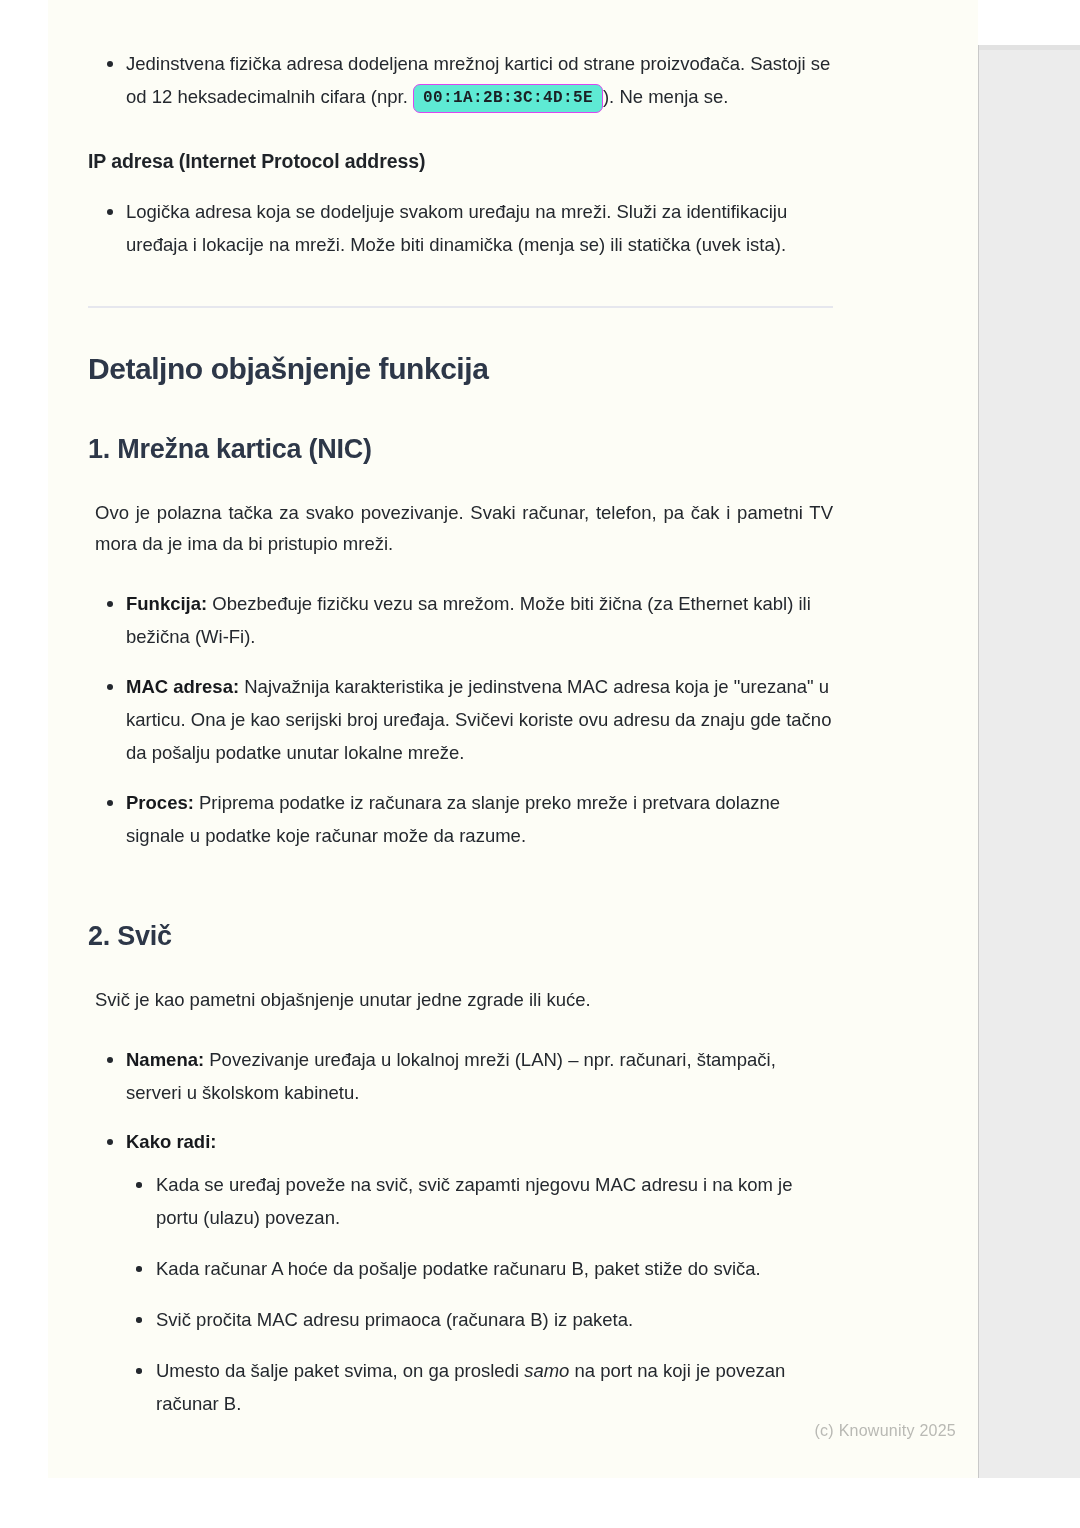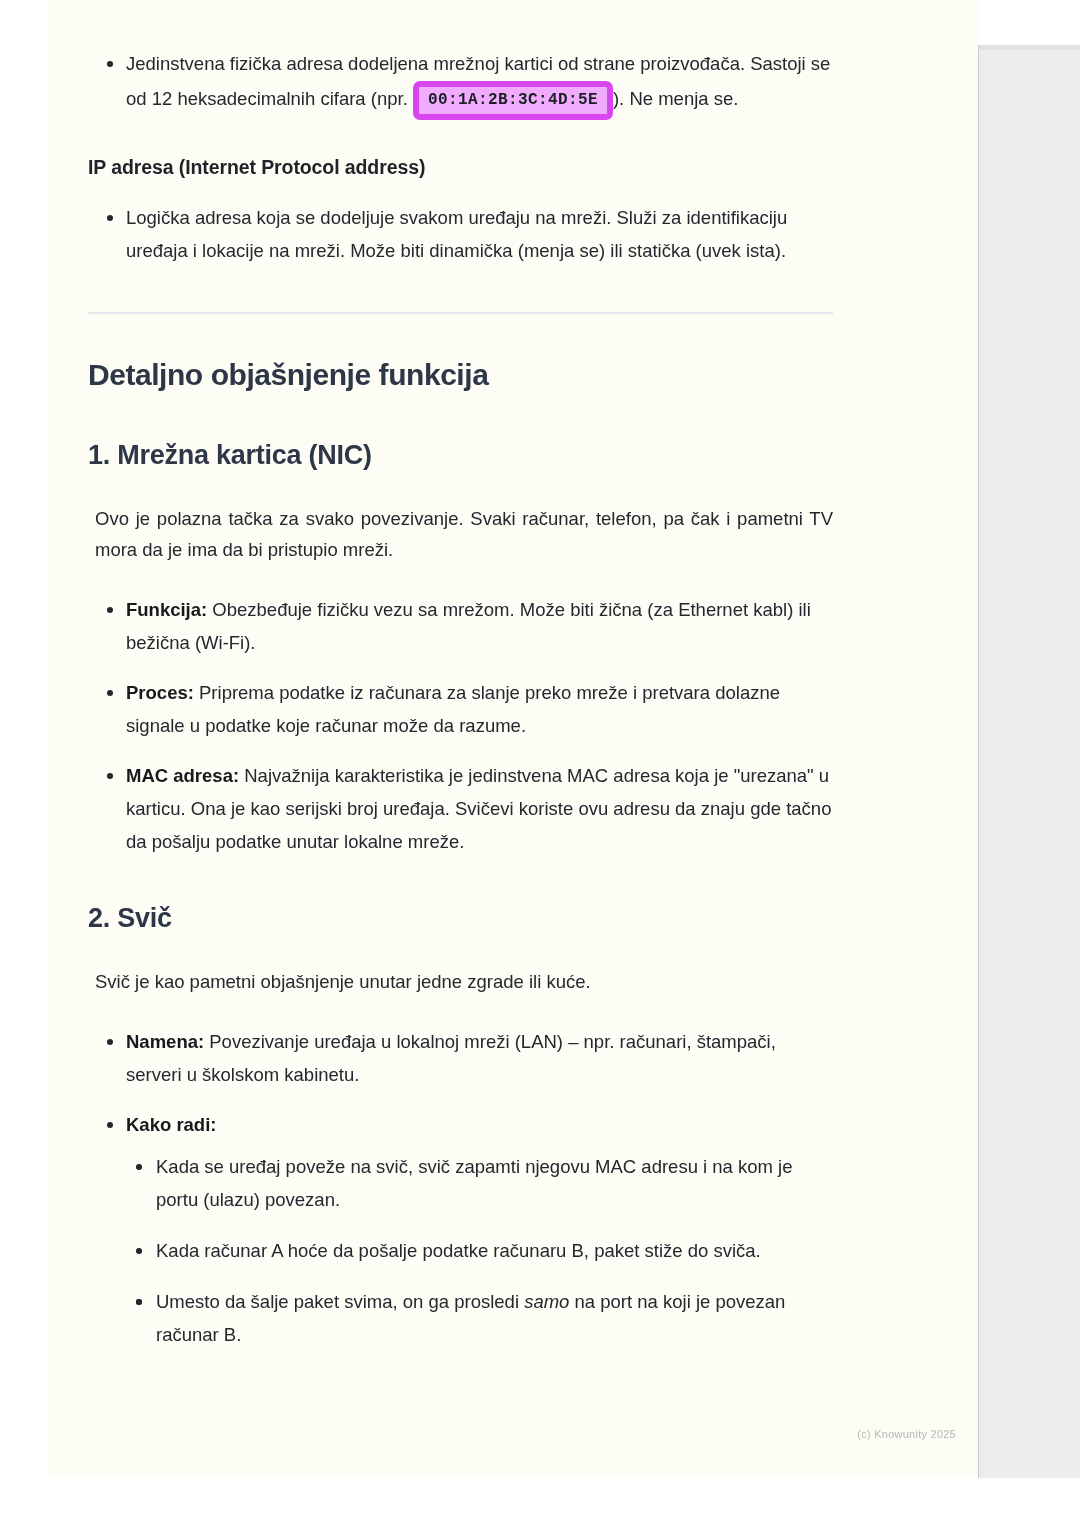--- a/index.html
+++ b/index.html
@@ -154,42 +154,42 @@
   em.it { font-style: italic; }
 
   
   code.chip {
     display: inline-block;
     font-family: "Liberation Mono", monospace;
     font-weight: 700;
     font-size: 16px;
     letter-spacing: 0.4px;
     color: #1b1f24;
-    background: #f0abfc;
-    border: 6px solid #d946ef;
+    background: #5eead4;
+    border: 1px solid #d946ef;
     border-radius: 7px;
     padding: 3px 9px 4px 9px;
     line-height: 1.25;
     vertical-align: 1px;
   }
 
   
   hr.doc-hr {
     border: none;
     border-top: 2px solid #e6e7ee;
     margin: 44px 0 42px 0;
     height: 0;
   }
 
   
   .watermark {
     position: absolute;
     right: 22px;
     bottom: 38px;
-    font-size: 11px;
+    font-size: 16px;
     color: #b9b9b4;
     letter-spacing: 0.25px;
     white-space: nowrap;
   }
 </style>
 </head>
 <body>
 
 <div class="viewport">
 
@@ -222,47 +222,47 @@
 
       <h3 class="doc-h3">1. Mrežna kartica (NIC)</h3>
 
       <p class="doc-p justify">Ovo je polazna tačka za svako povezivanje. Svaki računar, telefon, pa čak i pametni TV mora da je ima da bi pristupio mreži.</p>
 
       <ul class="doc-ul">
         <li>
           <span class="bullet"></span><span class="li-lead">Funkcija:</span><span> Obezbeđuje fizičku vezu sa mrežom. Može biti žična (za Ethernet kabl) ili bežična (Wi-Fi).</span>
         </li>
         <li>
+          <span class="bullet"></span><span class="li-lead">MAC adresa:</span><span> Najvažnija karakteristika je jedinstvena MAC adresa koja je "urezana" u karticu. Ona je kao serijski broj uređaja. Svičevi koriste ovu adresu da znaju gde tačno da pošalju podatke unutar lokalne mreže.</span>
+        </li>
+        <li>
           <span class="bullet"></span><span class="li-lead">Proces:</span><span> Priprema podatke iz računara za slanje preko mreže i pretvara dolazne signale u podatke koje računar može da razume.</span>
         </li>
-        <li>
-          <span class="bullet"></span><span class="li-lead">MAC adresa:</span><span> Najvažnija karakteristika je jedinstvena MAC adresa koja je "urezana" u karticu. Ona je kao serijski broj uređaja. Svičevi koriste ovu adresu da znaju gde tačno da pošalju podatke unutar lokalne mreže.</span>
-        </li>
-      </ul>
-
-      <h3 class="doc-h3" style="margin-top:42px;">2. Svič</h3>
+      </ul>
+
+      <h3 class="doc-h3" style="margin-top:66px;">2. Svič</h3>
 
       <p class="doc-p">Svič je kao pametni objašnjenje unutar jedne zgrade ili kuće.</p>
 
       <ul class="doc-ul">
         <li>
           <span class="bullet"></span><span class="li-lead">Namena:</span><span> Povezivanje uređaja u lokalnoj mreži (LAN) – npr. računari, štampači, serveri u školskom kabinetu.</span>
         </li>
         <li>
           <span class="bullet"></span><span class="li-lead">Kako radi:</span>
 
           <ul class="doc-ul-nested">
             <li>
               <span class="bullet"></span><span>Kada se uređaj poveže na svič, svič zapamti njegovu MAC adresu i na kom je portu (ulazu) povezan.</span>
             </li>
             <li>
               <span class="bullet"></span><span>Kada računar A hoće da pošalje podatke računaru B, paket stiže do sviča.</span>
             </li>
             <li>
-              <span class="bullet"></span>
+              <span class="bullet"></span><span>Svič pročita MAC adresu primaoca (računara B) iz paketa.</span>
             </li>
             <li>
               <span class="bullet"></span><span>Umesto da šalje paket svima, on ga prosledi </span><em class="it">samo</em><span> na port na koji je povezan računar B.</span>
             </li>
           </ul>
         </li>
       </ul>
 
     </div>
 

